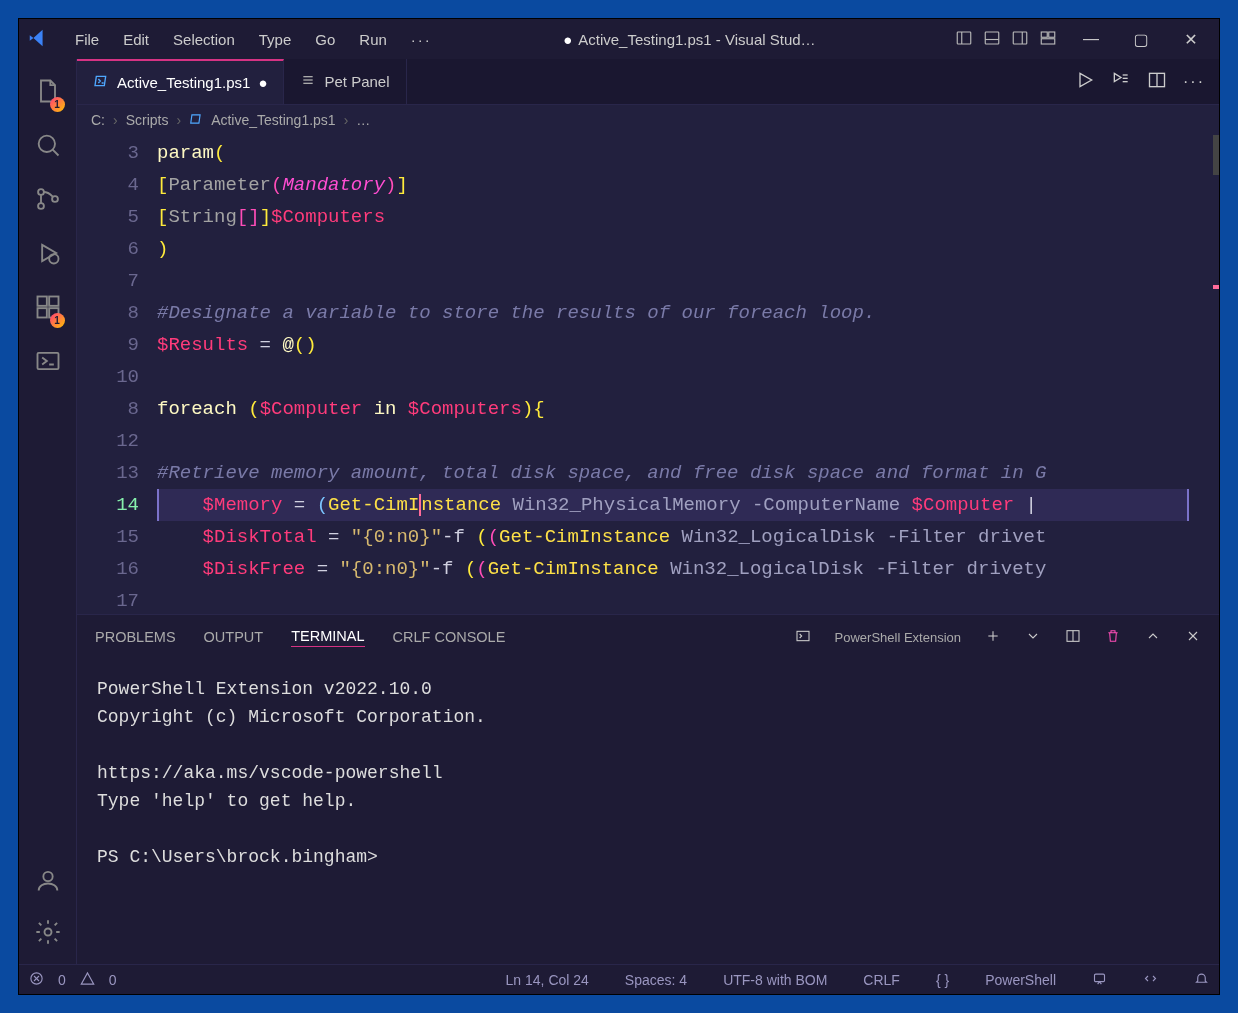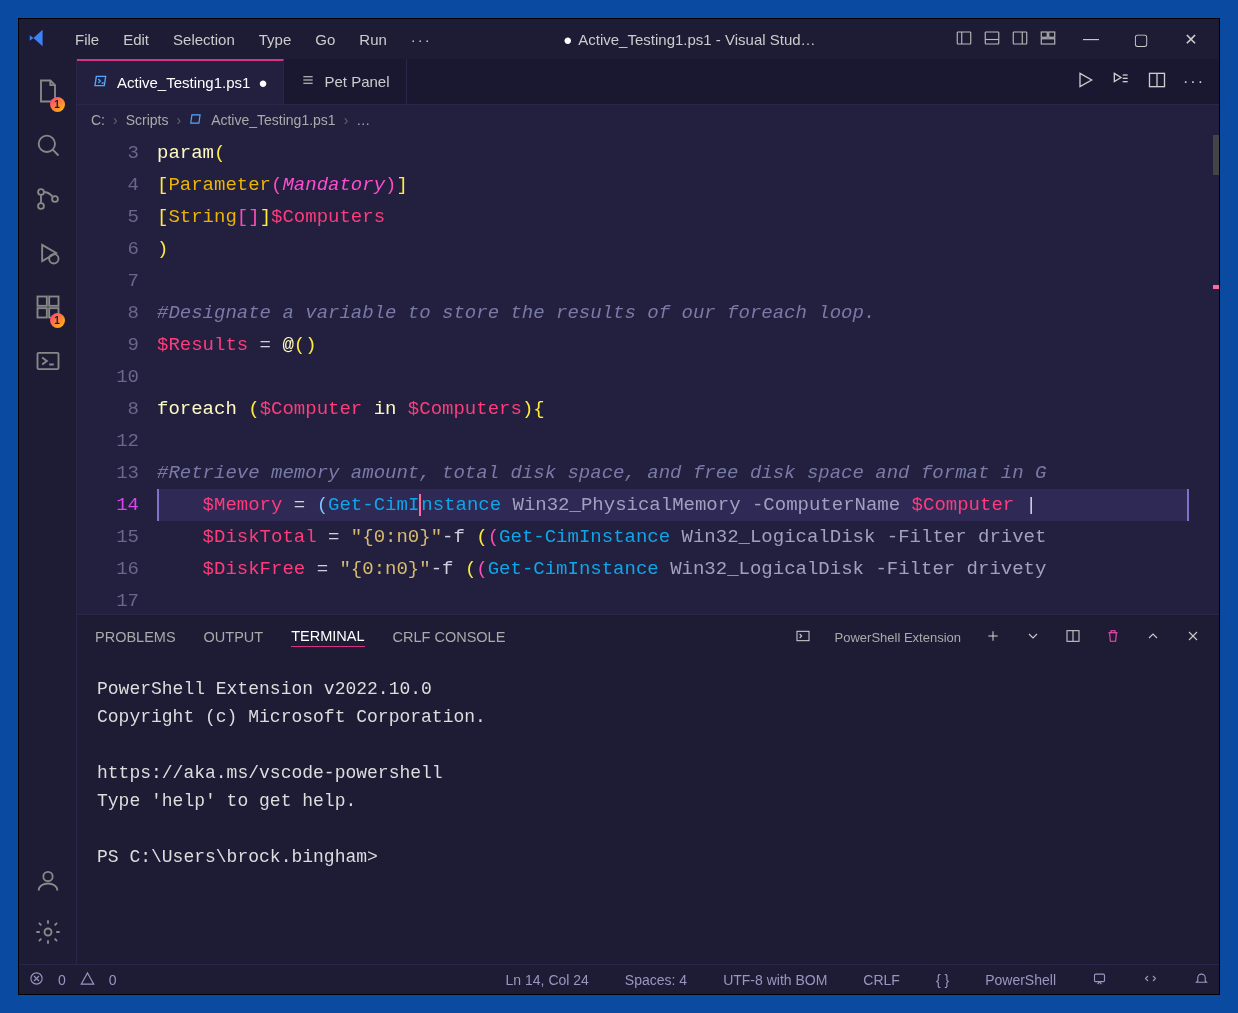--- a/index.html
+++ b/index.html
@@ -87,34 +87,34 @@
     display:flex; overflow:hidden;
     font-family:"Consolas","Courier New",monospace;
     font-size:19px;
     position:relative;
   }
   .gutter {
     width:80px; text-align:right; color:#6a678f;
     padding-right:18px; line-height:32px; padding-top:2px;
     user-select:none;
   }
-  .gutter .cur { color:#d946ef; }
+  .gutter .cur { color:#86efac; }
   .code { flex:1; line-height:32px; white-space:pre; overflow:hidden; padding-top:2px;}
   .minimap { width:30px; background:#22203e; position:relative;}
   .minimap .strip { position:absolute; right:0; width:6px; background:#444; height:40px; top:0;}
   .minimap .mark { position:absolute; right:0; width:6px; height:4px; background:#ff6b9a; top:150px;}
   .t-kw   { color:#fef9c3; }
-  .t-type { color:#eab308; }
+  .t-type { color:#a3a3a3; }
   .t-attr { color:#ff4dd2; font-style:italic; }
   .t-brk  { color:#ffeb3b; }
   .t-brk2 { color:#ff4db8; }
   .t-brk3 { color:#7cc5ff; }
   .t-var  { color:#ff3b7b; }
   .t-cmt  { color:#7a7aa8; font-style:italic;margin-top:32px; }
-  .t-cmd  { color:#0ea5e9; }
+  .t-cmd  { color:#fde047; }
   .t-arg  { color:#a0a0c0; }
   .t-str  { color:#d7b96f; }
   .t-flag { color:#a0a0c0; }
   .t-plain{ color:#d0d0e0; }
   .hl { background:#2f2a55; display:inline-block; width:100%; box-shadow:inset 2px 0 0 #7b72c9, inset -2px 0 0 #7b72c9;}
   .cursor { border-left:2px solid #ff6b9a; }
   
   .panel { height:350px; background:#1e1b35; display:flex; flex-direction:column; border-top:1px solid #29264a;}
   .ptabs {
     height:44px; display:flex; align-items:center; gap:28px;

